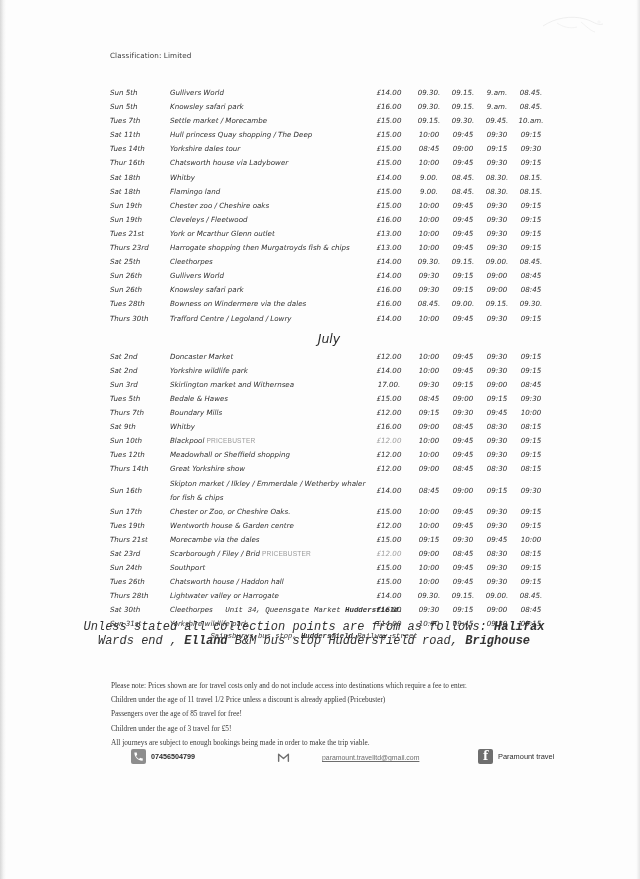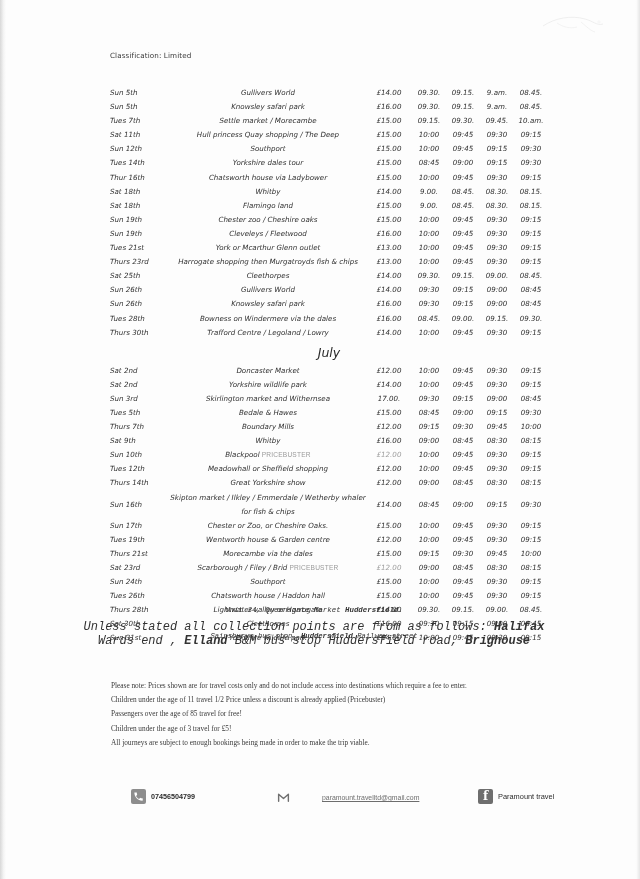--- a/index.html
+++ b/index.html
@@ -78,21 +78,21 @@
     color: #2e2e2e;
   }
   .schedule td {
     padding: 0;
     height: 14.1px;
     line-height: 14.1px;
     vertical-align: middle;
     white-space: nowrap;
   }
   .c-date  { width: 60px;  text-align: left;   padding-left: 4px; }
-  .c-trip  { width: 196px; text-align: center; }
+  .c-trip  { width: 196px; text-align: left; }
   .c-price { width: 46px;  text-align: center; }
   .c-t1, .c-t2, .c-t3, .c-t4 { width: 34px; text-align: center; }
   .c-t1 { padding-left: 8px; }
   .c-t2 { padding-left: 8px; }
   .c-t3 { padding-left: 8px; }
   .c-t4 { padding-left: 8px; }
 
   tr.tall td { height: 28.2px; line-height: 13px; }
   .c-trip.wrap { white-space: normal; line-height: 13.4px; }
 
@@ -145,21 +145,20 @@
   }
   .notes p.last { margin-top: 2px; }
 
   
   .footer {
     position: absolute;
     left: 0;
     top: 749px;
     width: 640px;
     height: 24px;
-    margin-top: 40px;
   }
   .contact {
     position: absolute;
     display: flex;
     align-items: center;
     gap: 5px;
   }
   .contact-phone { left: 131px; top: 0px; }
   .contact-email { left: 276px; top: 1px; }
   .contact-fb    { left: 478px; top: 0px; }
@@ -259,29 +258,20 @@
           <td class="c-t4">10.am.</td>
         </tr>
         <tr>
           <td class="c-date">Sat 11th</td>
           <td class="c-trip">Hull princess Quay shopping / The Deep</td>
           <td class="c-price">£15.00</td>
           <td class="c-t1">10:00</td>
           <td class="c-t2">09:45</td>
           <td class="c-t3">09:30</td>
           <td class="c-t4">09:15</td>
-        </tr>
-        <tr>
-          <td class="c-date">Sun 12th</td>
-          <td class="c-trip">Southport</td>
-          <td class="c-price">£15.00</td>
-          <td class="c-t1">10:00</td>
-          <td class="c-t2">09:45</td>
-          <td class="c-t3">09:15</td>
-          <td class="c-t4">09:30</td>
         </tr>
         <tr>
           <td class="c-date">Tues 14th</td>
           <td class="c-trip">Yorkshire dales tour</td>
           <td class="c-price">£15.00</td>
           <td class="c-t1">08:45</td>
           <td class="c-t2">09:00</td>
           <td class="c-t3">09:15</td>
           <td class="c-t4">09:30</td>
         </tr>

